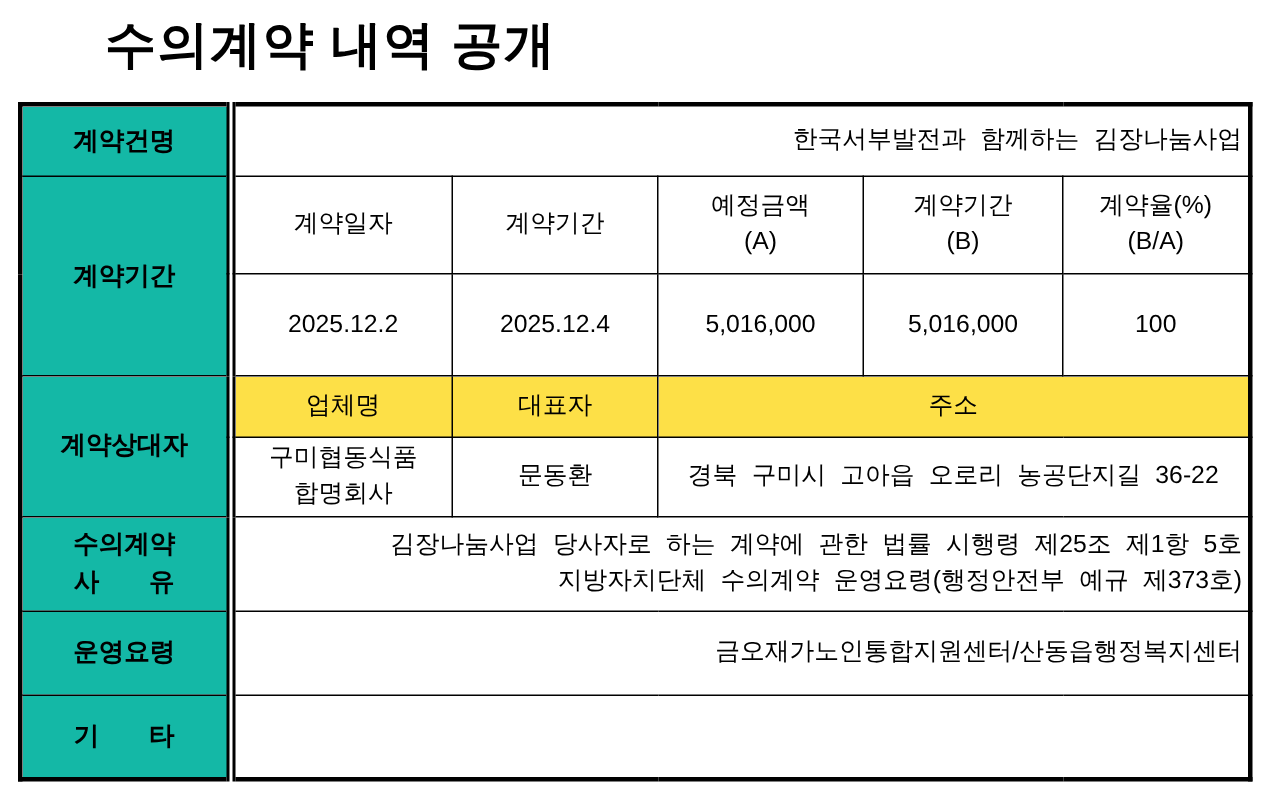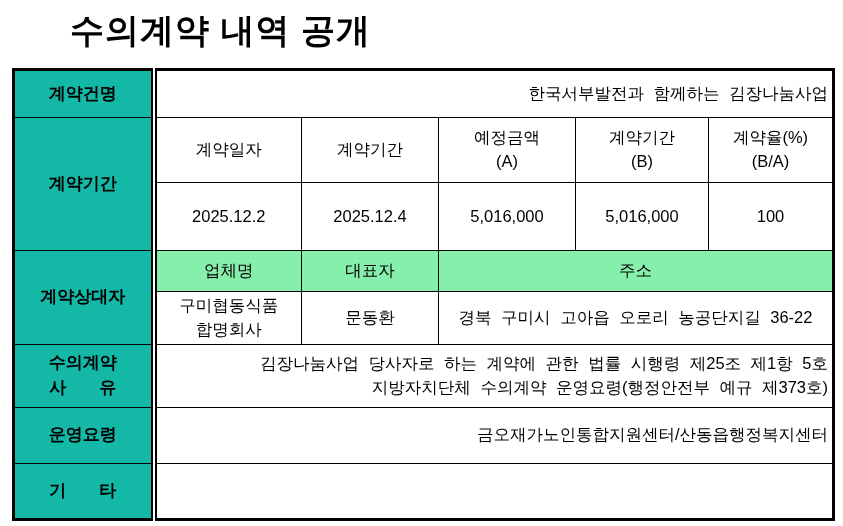--- a/index.html
+++ b/index.html
@@ -41,21 +41,21 @@
     white-space: pre-wrap;
     overflow: hidden;
   }
   td.rowlabel {
     background: #14b8a6;
     font-weight: bold;
     font-size: 17px;
     border-right: 6px double #000;
   }
   td.subhead {
-    background: #86efac;
+    background: #fde047;
     font-weight: normal;
   }
   td.val {
     word-spacing: 0.3em;
   }
   td.val-left {
     text-align: right;
     padding-left: 12px;
     word-spacing: 0.3em;
   }

